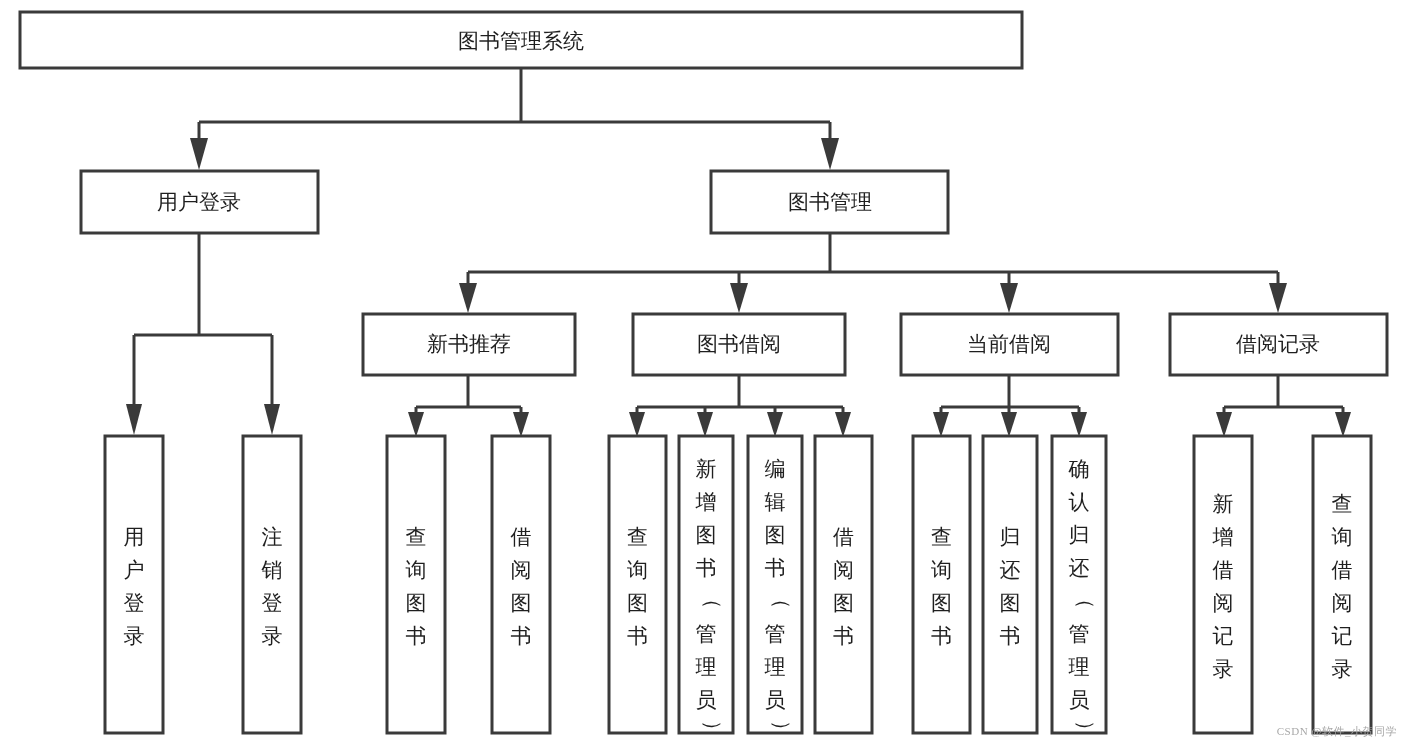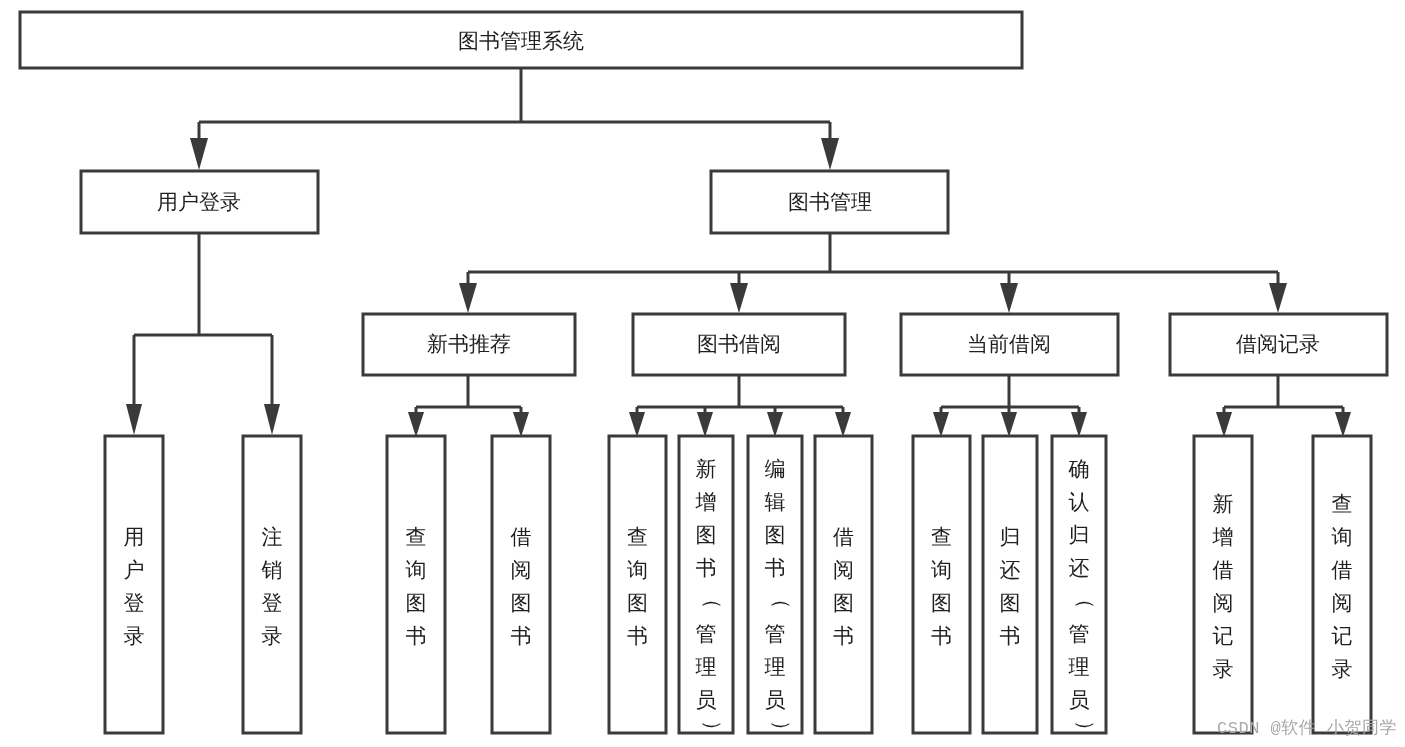--- a/index.html
+++ b/index.html
@@ -51,22 +51,22 @@
   .node-label-v {
     font-family: "Liberation Sans", "DejaVu Sans", sans-serif;
     font-size: 21px;
     fill: #1f1f1f;
     text-anchor: middle;
   }
   .watermark {
     position: absolute;
     right: 8px;
     bottom: 8px;
-    font-family: Liberation Mono, monospace;
-    font-size: 17px;
+    font-family: Liberation Serif, serif;
+    font-size: 11px;
     color: #a8a8a8;
     white-space: nowrap;
     letter-spacing: 0.5px;
     pointer-events: none;
   }
 </style>
 </head>
 <body>
 
 <div id="diagram-root">

